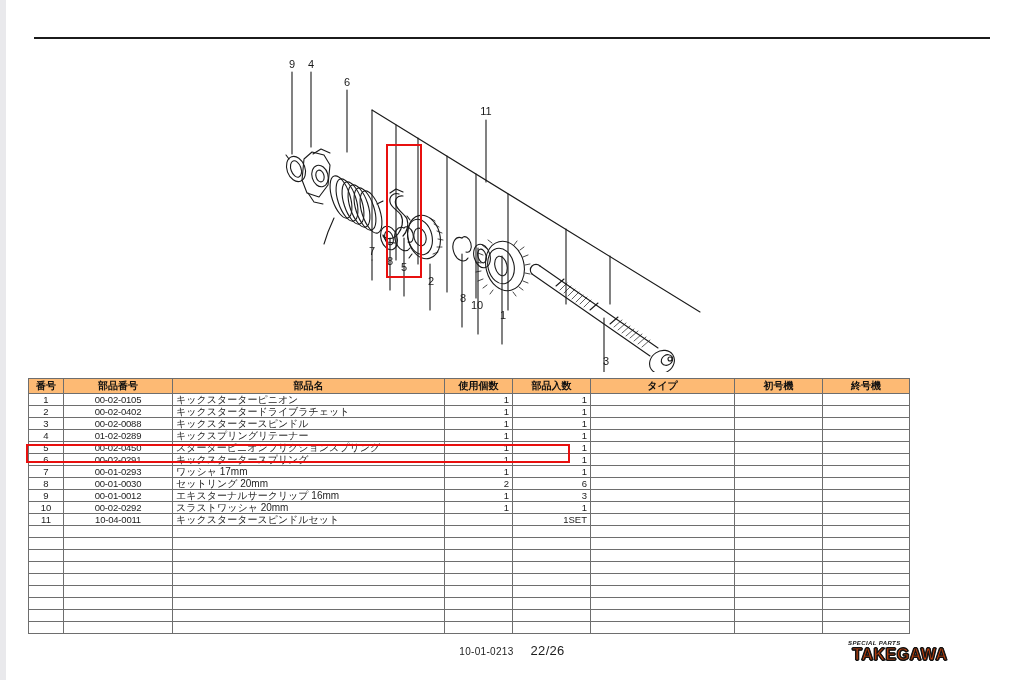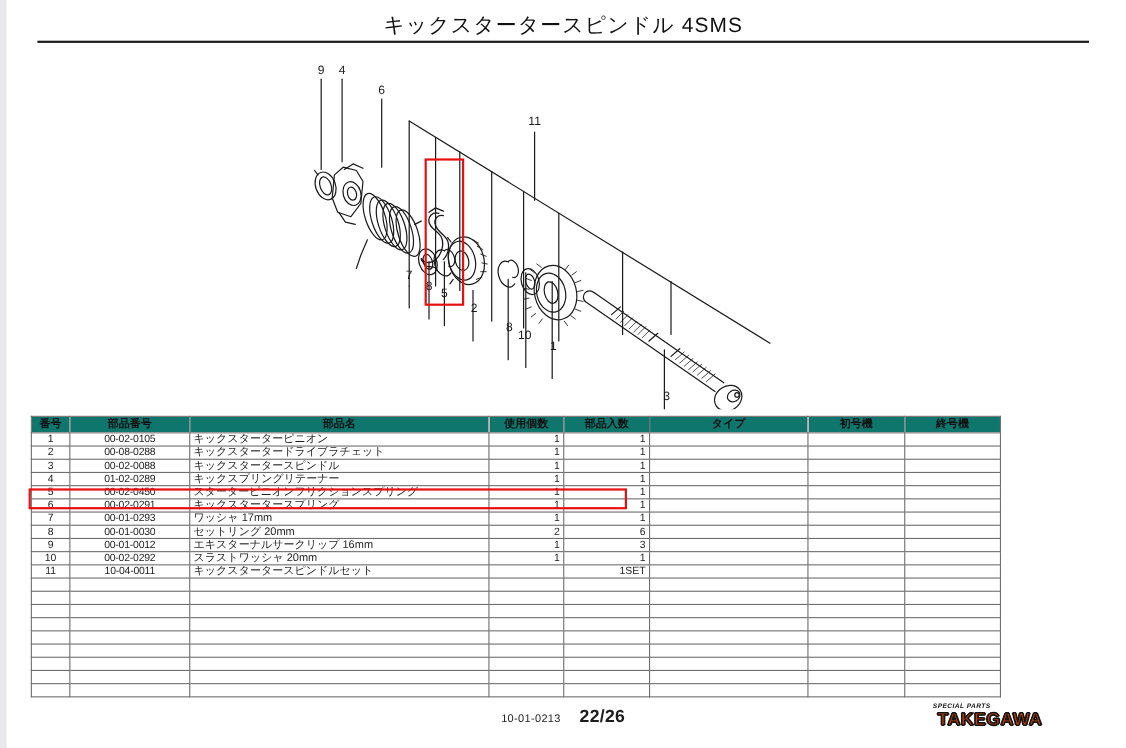--- a/index.html
+++ b/index.html
@@ -42,21 +42,21 @@
   table.parts{
     border-collapse:collapse;width:881px;table-layout:fixed;
     font-size:9.5px;color:#1d1d1d;
   }
   table.parts th,table.parts td{
     border:1px solid #6e6e6e;
     height:11px;line-height:11px;padding:0 3px;
     overflow:hidden;white-space:nowrap;
   }
   table.parts th{
-    background:#0f766e;height:14px;line-height:14px;
+    background:#fdba74;height:14px;line-height:14px;
     font-weight:700;font-size:10px;text-align:center;color:#101010;
   }
   td.c-no{text-align:center;}
   td.c-pn{text-align:center;letter-spacing:-0.2px;}
   td.c-name{text-align:left;font-size:10px;}
   td.c-qty,td.c-pack{text-align:right;padding-right:5px;}
   td.c-type,td.c-first,td.c-last{text-align:center;}
 
   col.w-no{width:35px;}
   col.w-pn{width:109px;}
@@ -70,21 +70,21 @@
   .row-highlight{
     position:absolute;border:2.5px solid #e8100f;
     pointer-events:none;
   }
 
   
   .footer-code{
     position:absolute;left:0;top:643px;width:1024px;text-align:center;
     font-size:10px;color:#1d1d1d;letter-spacing:0.3px;
   }
-  .footer-code .pageno{margin-left:14px;font-size:16px;font-weight:bold;}
+  .footer-code .pageno{margin-left:14px;font-size:13px;}
   .logo{position:absolute;left:840px;top:640px;width:120px;text-align:center;}
   .logo .sp{
     font-size:6px;font-weight:700;color:#141414;letter-spacing:0.4px;
     font-style:italic;display:block;text-align:left;margin-left:8px;
   }
   .logo .tk{
     display:block;font-size:16px;font-weight:700;letter-spacing:0.5px;
     color:#c2410c;
     -webkit-text-stroke:1.1px #141414;
     text-shadow:
@@ -92,21 +92,20 @@
     line-height:17px;
   }
 </style>
 </head>
 <body>
 
 <div class="page">
 
   <div class="edge-left"></div>
 
-  <div class="doc-title">キックスタータースピンドル 4SMS</div>
   <div class="header-rule"></div>
 
   <div class="diagram">
     <svg width="1024" height="330" viewBox="0 0 1024 330">
       <g stroke="#1a1a1a" fill="none" stroke-width="1.1" stroke-linecap="round" stroke-linejoin="round">
 
         <line x1="292" y1="30" x2="292" y2="112"></line>
         <line x1="311" y1="30" x2="311" y2="105"></line>
         <line x1="347" y1="48" x2="347" y2="110"></line>
         <line x1="486" y1="78" x2="486" y2="140"></line>
@@ -258,21 +257,21 @@
           <td class="c-pn">00-02-0105</td>
           <td class="c-name">キックスターターピニオン</td>
           <td class="c-qty">1</td>
           <td class="c-pack">1</td>
           <td class="c-type"></td>
           <td class="c-first"></td>
           <td class="c-last"></td>
         </tr>
         <tr>
           <td class="c-no">2</td>
-          <td class="c-pn">00-08-0288</td>
+          <td class="c-pn">00-02-0402</td>
           <td class="c-name">キックスタータードライブラチェット</td>
           <td class="c-qty">1</td>
           <td class="c-pack">1</td>
           <td class="c-type"></td>
           <td class="c-first"></td>
           <td class="c-last"></td>
         </tr>
         <tr>
           <td class="c-no">3</td>
           <td class="c-pn">00-02-0088</td>

